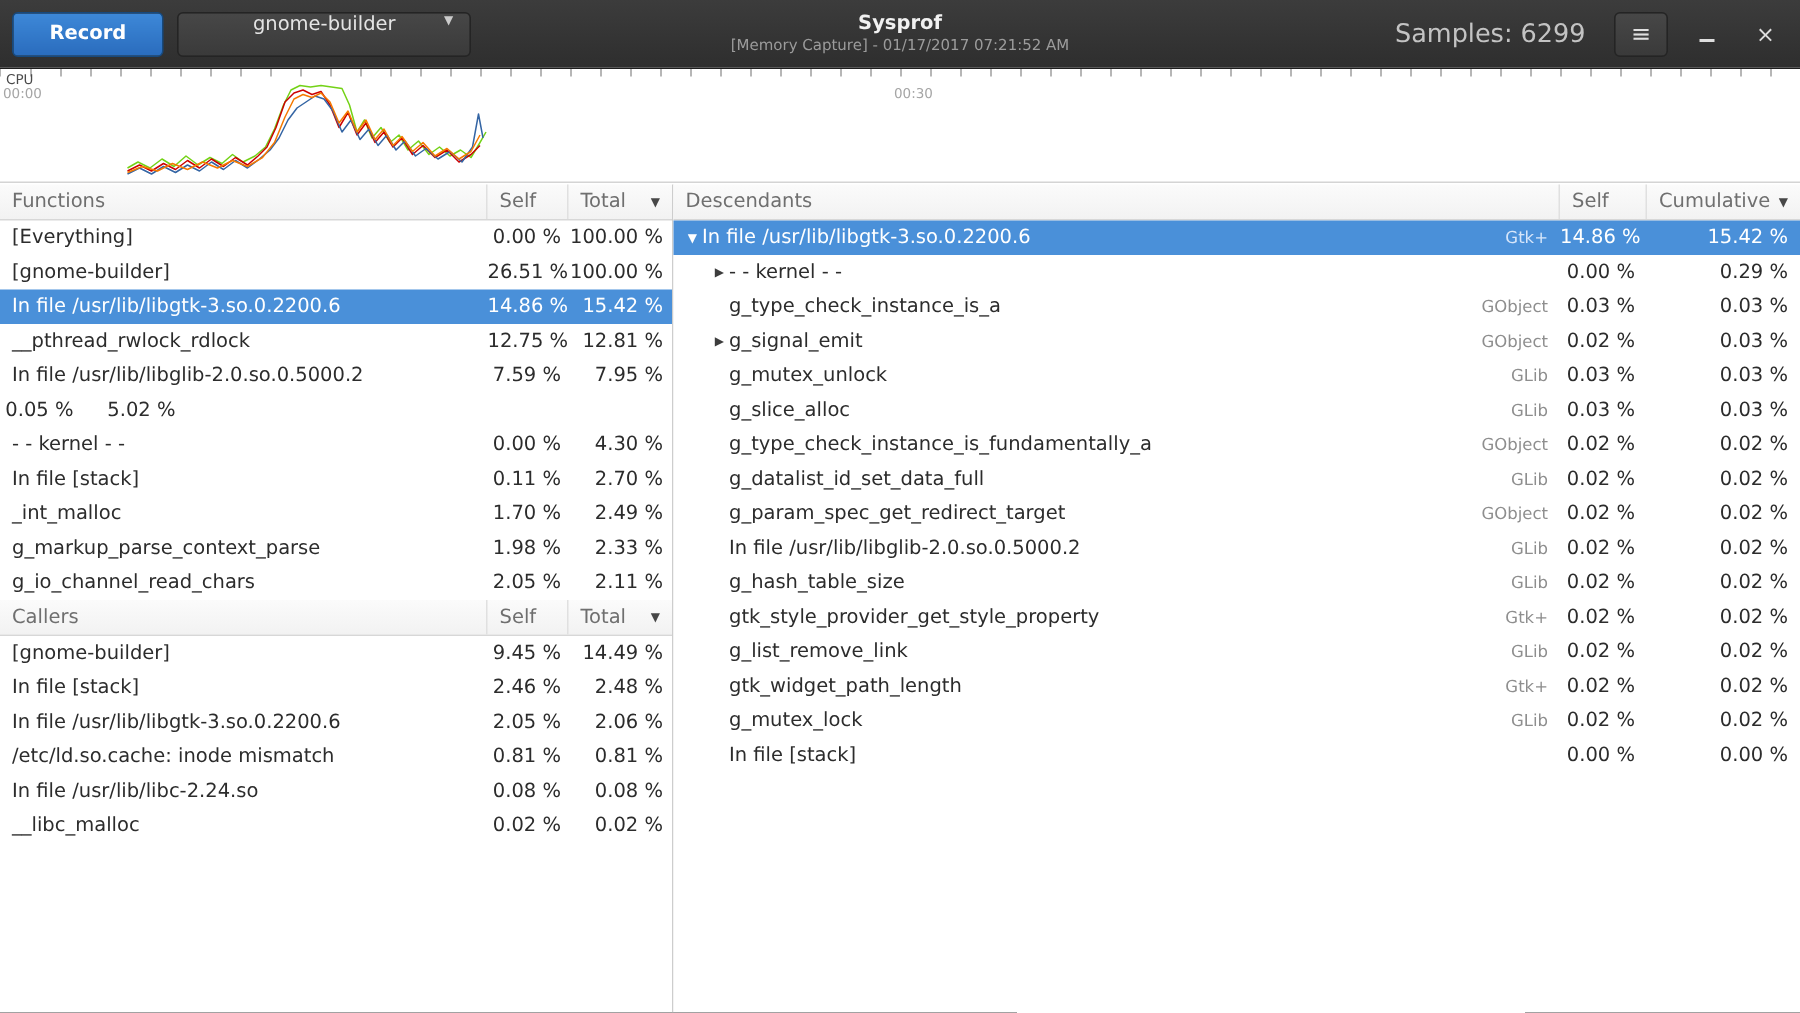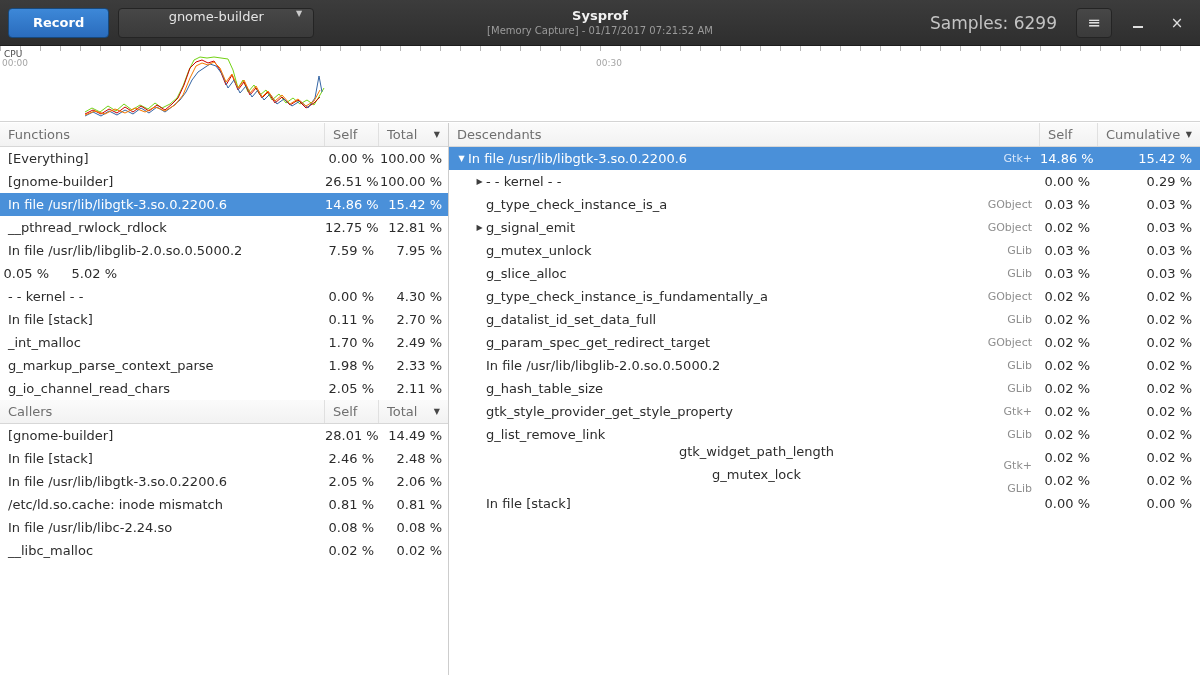--- a/index.html
+++ b/index.html
@@ -255,21 +255,21 @@
           <div class="th c-total">
             <span>Total</span>
             <span class="sort">▼</span>
           </div>
         </div>
         <div id="callers-body">
             <div class="row">
               <div class="cell-name">
                 <span>[gnome-builder]</span>
               </div>
-              <div class="cell-num c-self">28.01 %</div>
+              <div class="cell-num c-self">9.45 %</div>
               <div class="cell-num c-total">14.49 %</div>
             </div>
             <div class="row">
               <div class="cell-name">
                 <span>In file [stack]</span>
               </div>
               <div class="cell-num c-self">2.46 %</div>
               <div class="cell-num c-total">2.48 %</div>
             </div>
             <div class="row">
@@ -426,30 +426,30 @@
             <div class="row">
               <div class="cell-name" style="padding-left: 24px;">
                 <span class="expander"></span>
                 <span>g_list_remove_link</span>
                 <span class="lib">GLib</span>
               </div>
               <div class="cell-num d-self">0.02 %</div>
               <div class="cell-num d-cum">0.02 %</div>
             </div>
             <div class="row">
-              <div class="cell-name" style="padding-left: 24px; flex-direction: column;">
+              <div class="cell-name" style="padding-left: 24px;">
                 <span class="expander"></span>
                 <span>gtk_widget_path_length</span>
                 <span class="lib">Gtk+</span>
               </div>
               <div class="cell-num d-self">0.02 %</div>
               <div class="cell-num d-cum">0.02 %</div>
             </div>
             <div class="row">
-              <div class="cell-name" style="padding-left: 24px; flex-direction: column;">
+              <div class="cell-name" style="padding-left: 24px;">
                 <span class="expander"></span>
                 <span>g_mutex_lock</span>
                 <span class="lib">GLib</span>
               </div>
               <div class="cell-num d-self">0.02 %</div>
               <div class="cell-num d-cum">0.02 %</div>
             </div>
             <div class="row">
               <div class="cell-name" style="padding-left: 24px;">
                 <span class="expander"></span>

